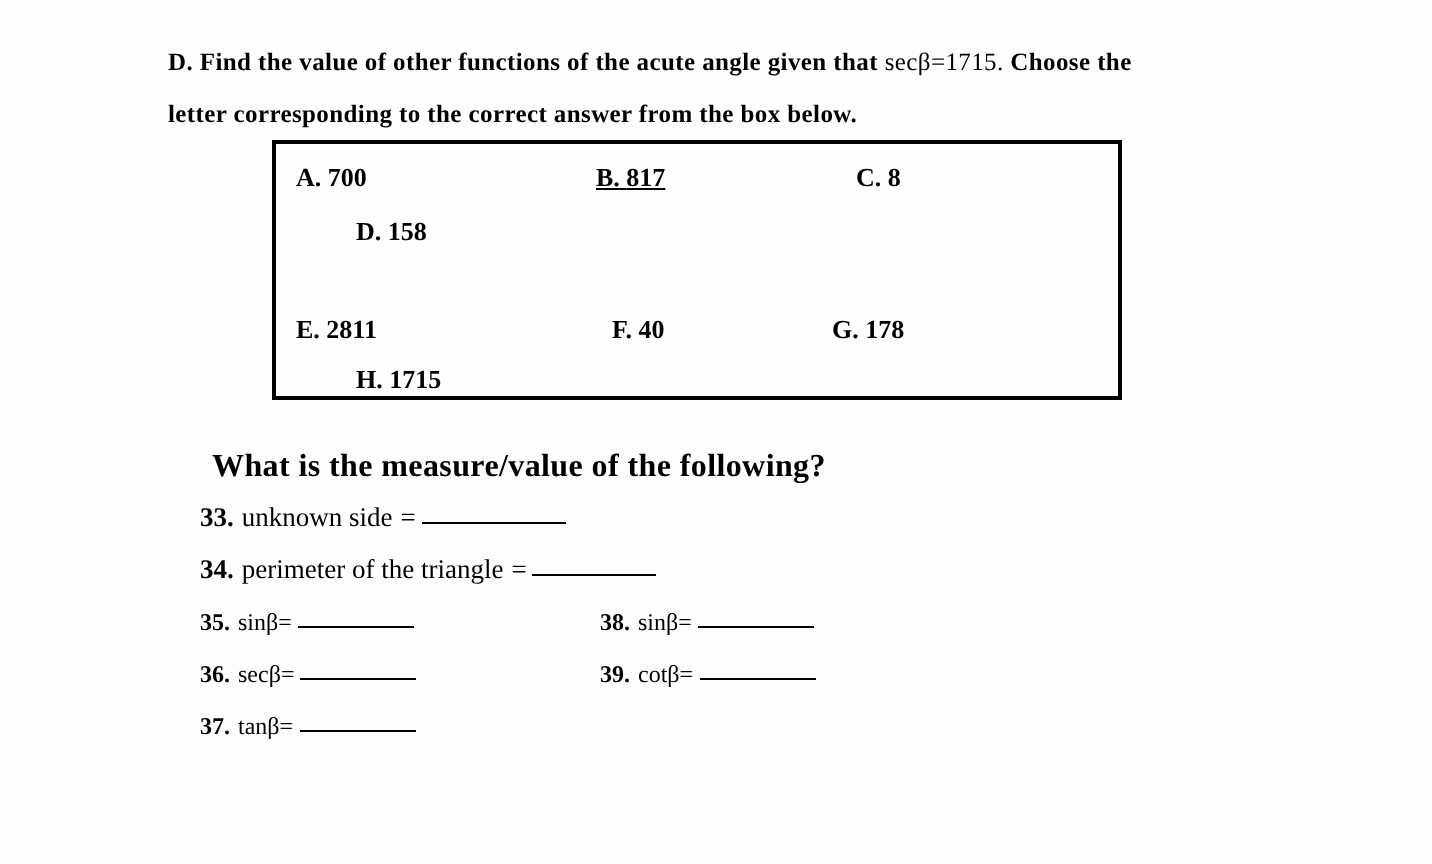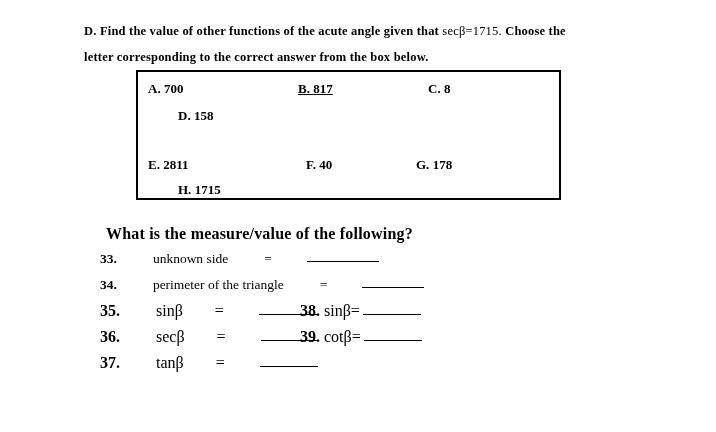--- a/index.html
+++ b/index.html
@@ -95,35 +95,35 @@
     align-items: baseline;
   }
   .item .num {
     margin-right: 4px;
   }
   .item .txt {
     font-weight: normal;
   }
   .item.small .txt,
   .item.small .num {
-    font-size: 16px;
+    font-size: 12px;
   }
   .blank {
     display: inline-block;
     border-bottom: 1px solid #000000;
     height: 12px;
     margin-left: 3px;
     position: relative;
     top: -1px;
   }
   .blank.w1 { width: 72px; }
   .blank.w2 { width: 62px; }
   .blank.w3 { width: 58px; }
 
-  .col-left { left: 0; gap: 32px; }
+  .col-left { left: 0; }
   .col-right { left: 200px; }
 </style>
 </head>
 <body>
 
 <div class="page">
 
   <div class="intro">
     <span>D.</span>
     <span>Find the value of other functions of the acute angle given that</span>

